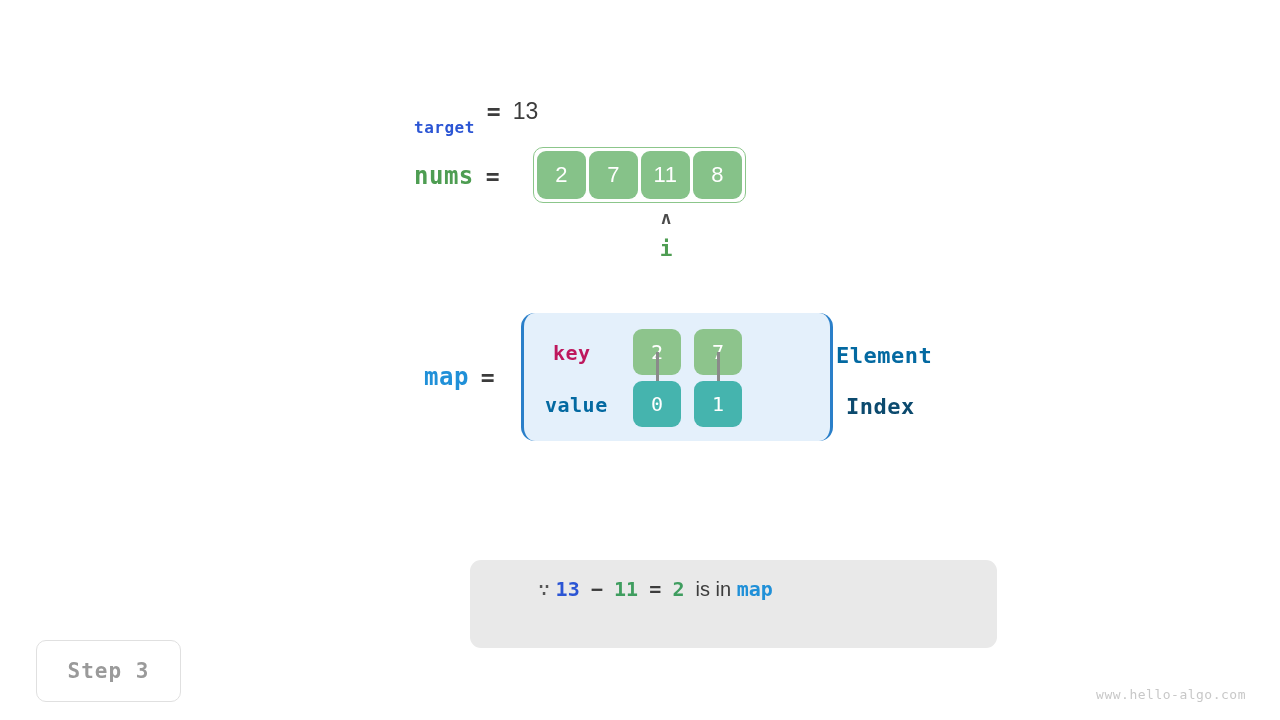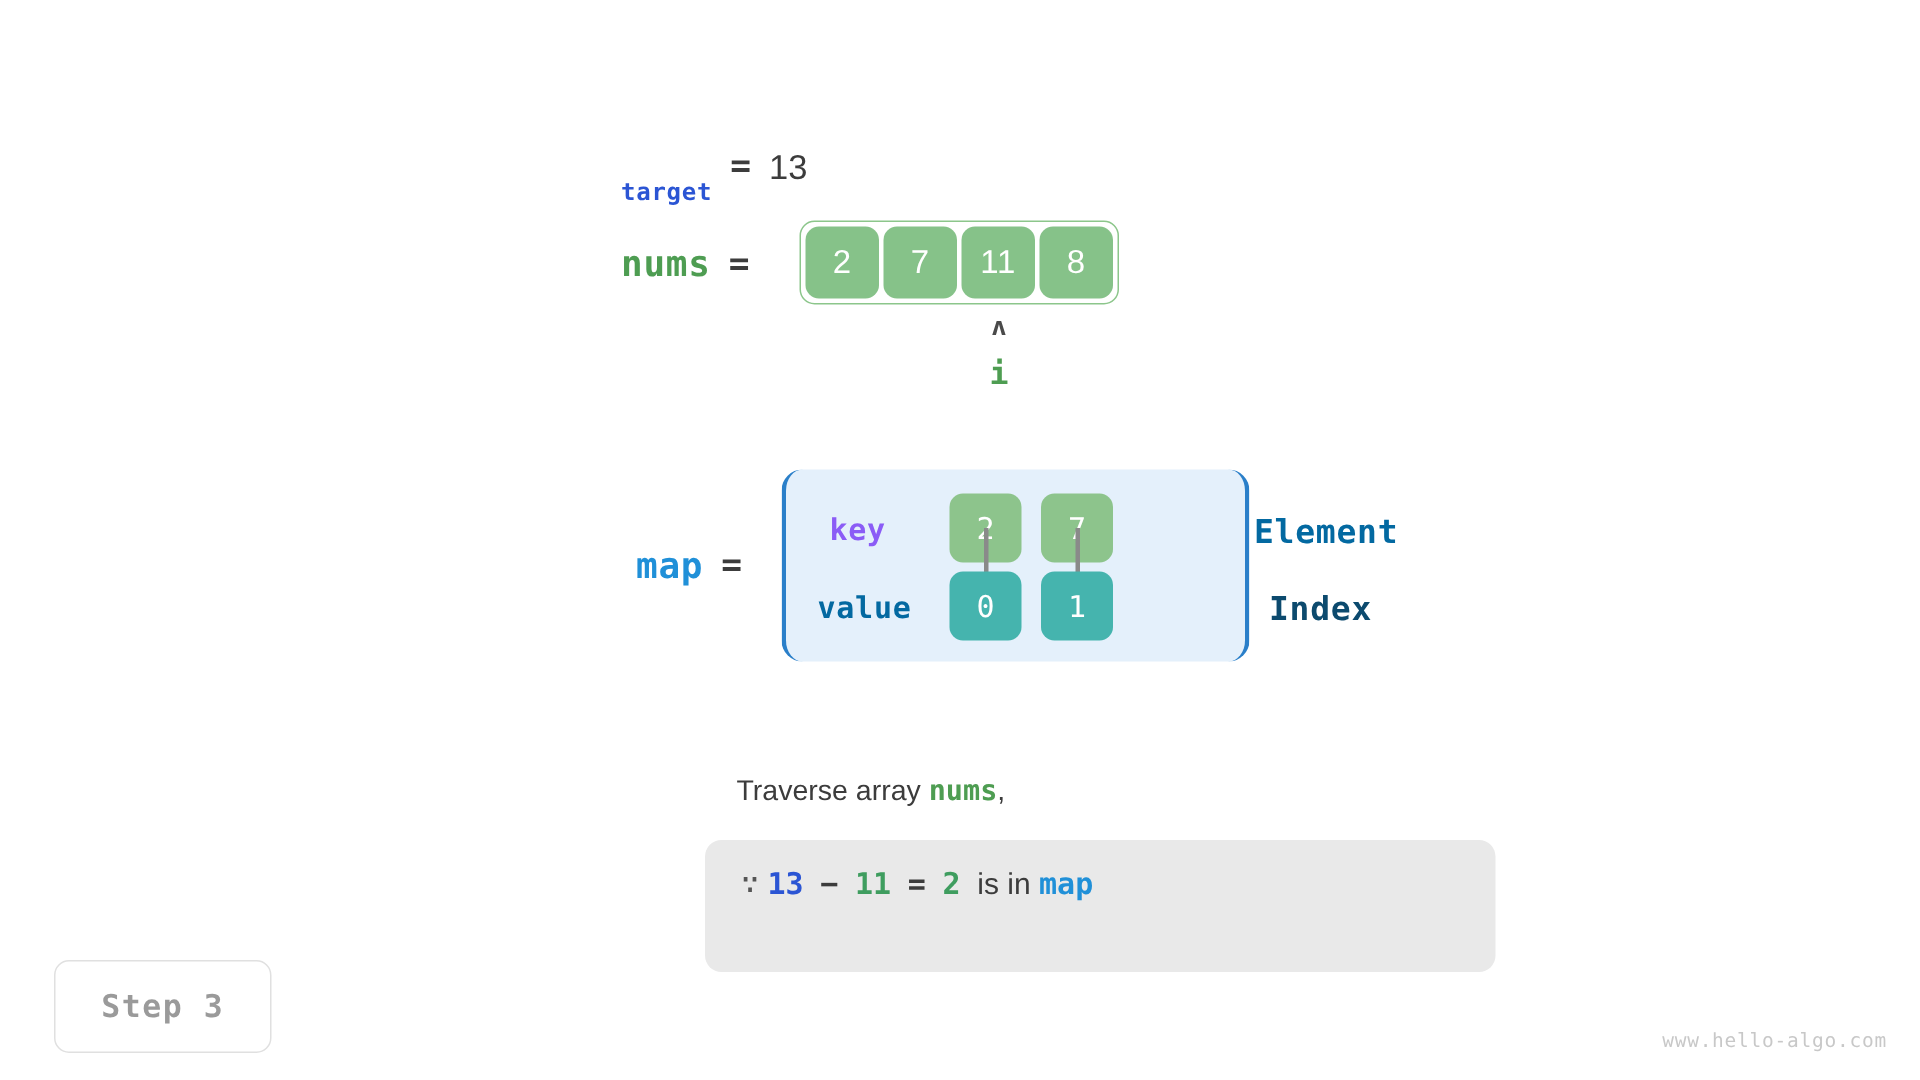--- a/index.html
+++ b/index.html
@@ -143,21 +143,21 @@
     border-radius: 14px;
     box-sizing: border-box;
   }
   .kv-label {
     position: absolute;
     font-family: "DejaVu Sans Mono", monospace;
     font-weight: bold;
     font-size: 20px;
     letter-spacing: 0.5px;
   }
-  .kv-label.key { left: 553px; top: 341px; color: #8b5cf6; }
+  .kv-label.key { left: 553px; top: 341px; color: #be185d; }
   .kv-label.value { left: 545px; top: 393px; color: #0369a1; }
 
   .kbox, .vbox {
     position: absolute;
     width: 48px;
     height: 46px;
     border-radius: 9px;
     display: flex;
     align-items: center;
     justify-content: center;
@@ -221,20 +221,21 @@
     border-radius: 11px;
     box-sizing: border-box;
     padding: 11px 24px;
   }
   .note-line {
     font-family: "Liberation Sans", sans-serif;
     font-size: 20px;
     color: #3c3c3c;
     line-height: 36px;
     white-space: pre;
+    margin-left: 44px;
   }
   .m-blue {
     font-family: "DejaVu Sans Mono", monospace;
     font-weight: bold;
     color: #2b55d4;
   }
   .m-green {
     font-family: "DejaVu Sans Mono", monospace;
     font-weight: bold;
     color: #3f9d5f;
@@ -273,21 +274,21 @@
     font-family: "DejaVu Sans Mono", monospace;
     font-weight: bold;
     font-size: 21px;
     color: #9a9a9a;
     letter-spacing: 1px;
   }
 
   
   .watermark {
     position: absolute;
-    right: 22px;
+    right: 34px;
     bottom: 18px;
     font-family: "DejaVu Sans Mono", monospace;
     font-size: 13px;
     color: #c8c8c8;
     letter-spacing: 0.5px;
   }
 </style>
 </head>
 <body>
 
@@ -331,23 +332,20 @@
 
   <div class="kv-arrow" style="left:656px;"></div>
   <div class="kv-arrow" style="left:717px;"></div>
 
   <div class="vbox" style="left:633px;">0</div>
   <div class="vbox" style="left:694px;">1</div>
 
   <span class="side-label element">Element</span>
   <span class="side-label index">Index</span>
 
-  <div class="desc">
-    <span>Traverse array </span><span class="hl-nums">nums</span><span>,</span>
-  </div>
 
   <div class="note-box">
     <div class="note-line"><span class="m-gray">∵</span> <span class="m-blue">13</span>  <span class="m-dark">−</span>  <span class="m-green">11</span>  <span class="m-dark">=</span>  <span class="m-green">2</span>  <span>is in</span> <span class="m-lblue">map</span></div>
   </div>
 
   <div class="step-badge">
     <span>Step 3</span>
   </div>
 
   <div class="watermark">www.hello-algo.com</div>

